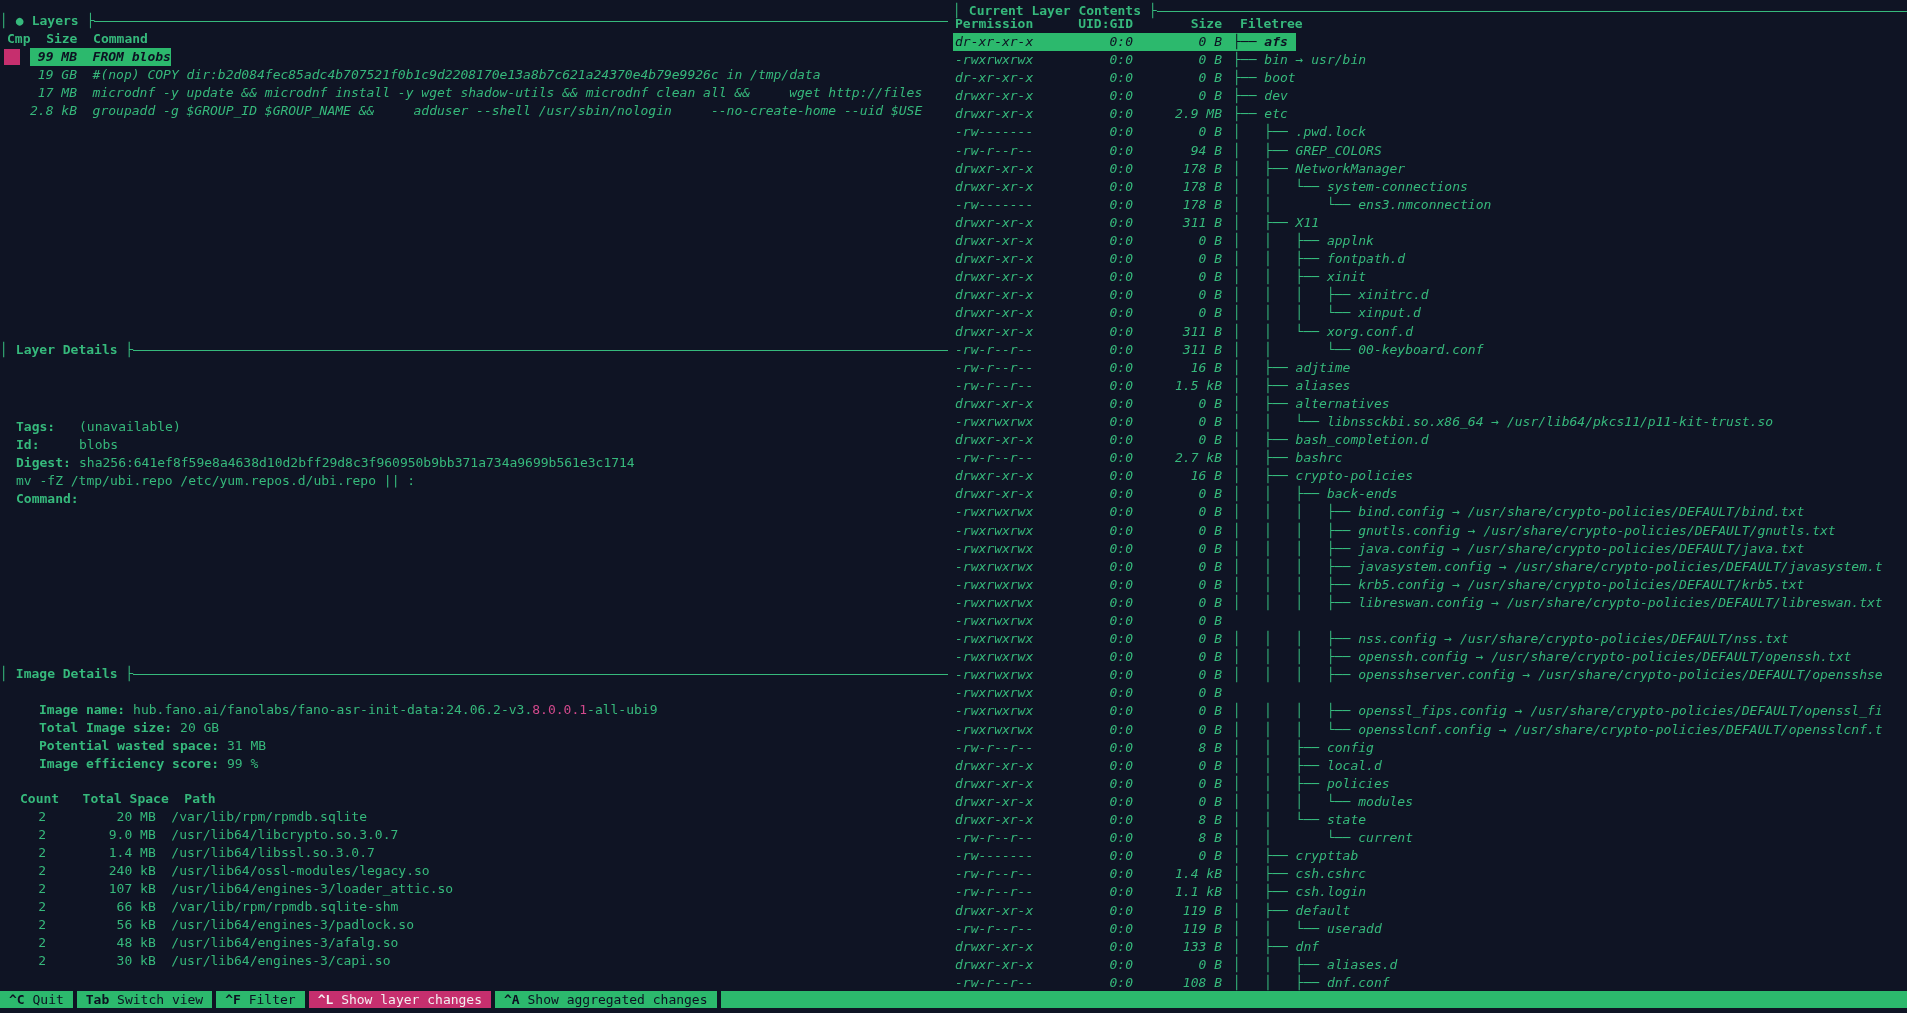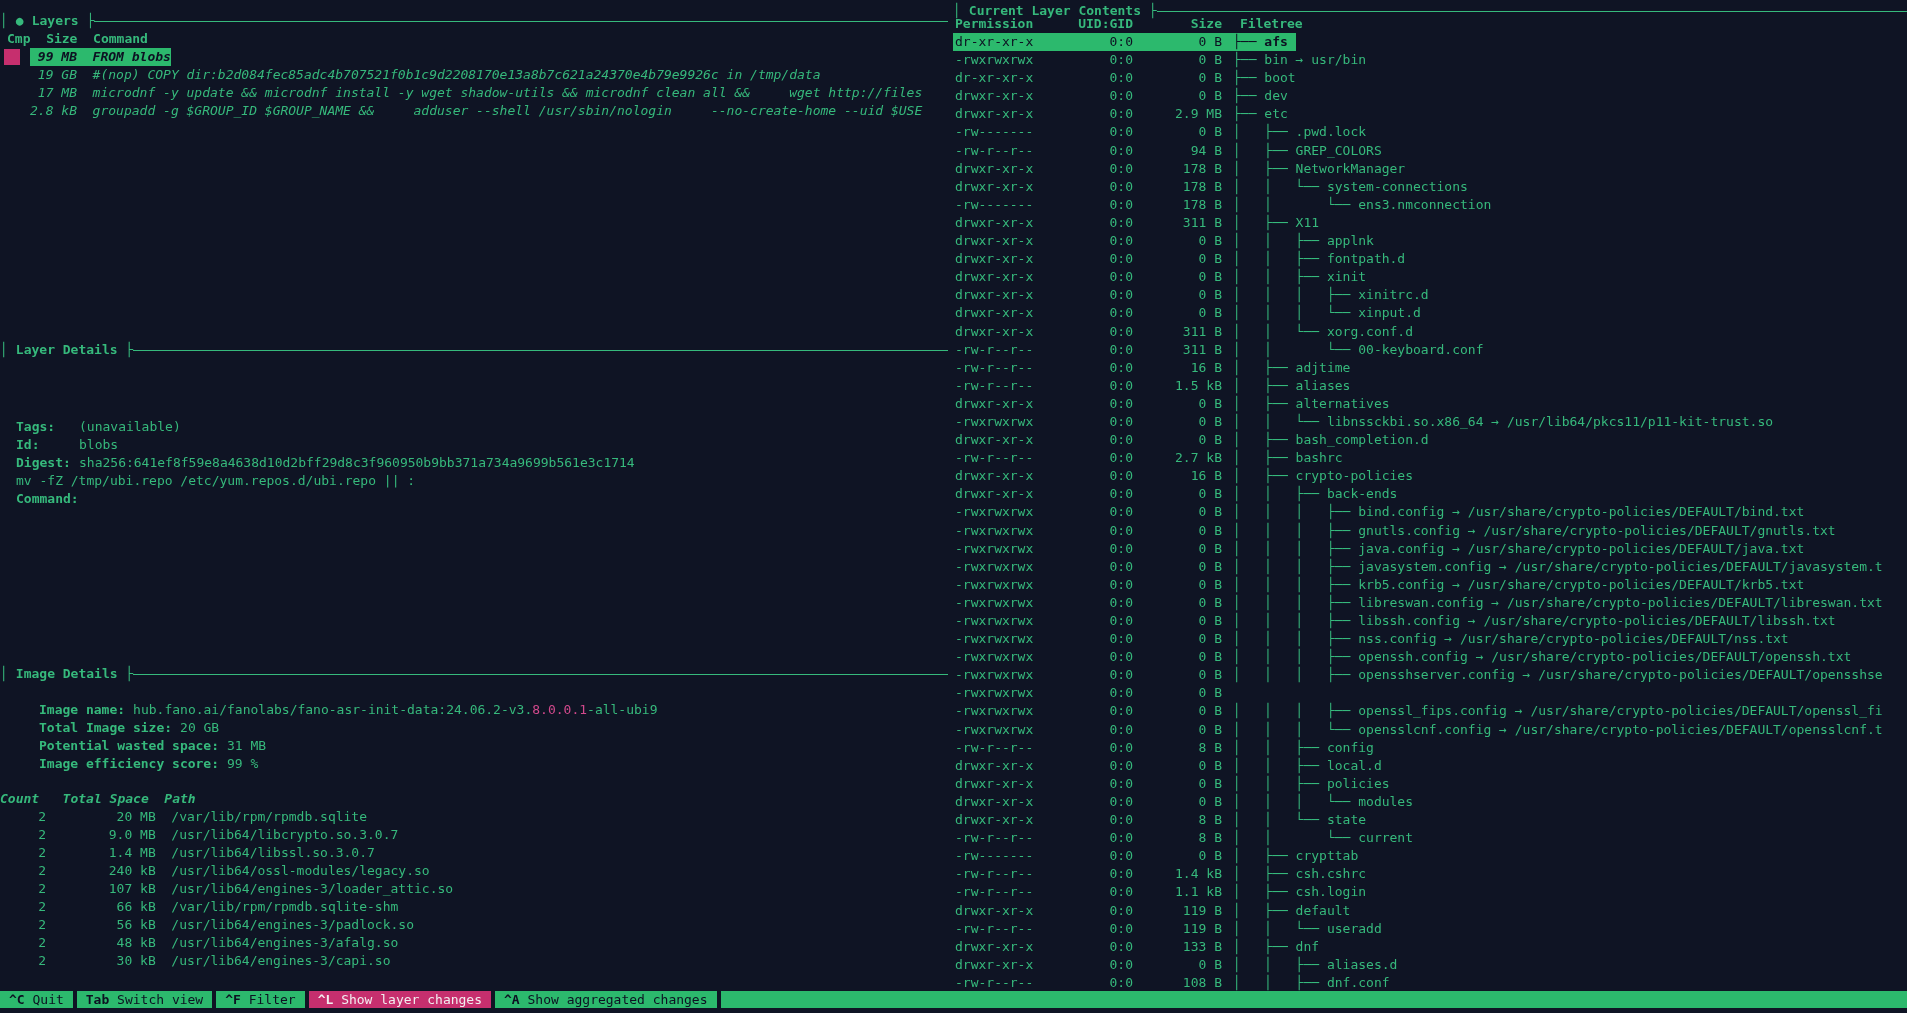--- a/index.html
+++ b/index.html
@@ -33,27 +33,27 @@
   .lrow .rowtext{position:absolute;left:30px;font-style:italic;}
   .lrow .rowtext.hl{background:var(--hl);color:var(--dark);font-weight:bold;}
   .cmpblock{position:absolute;left:4px;top:1px;width:16px;height:16px;}
   .dline{position:relative;height:18px;line-height:18px;white-space:pre;}
   .dlabel{display:inline-block;min-width:63px;font-weight:bold;white-space:pre;}
   .ilabel{font-weight:bold;}
   .ival{margin-left:8px;}
   .pink{color:var(--pink);}
   #ld-lines{position:absolute;left:16px;top:377px;width:941px;margin-top:41px;}
   #id-lines{position:absolute;left:7px;top:701px;width:941px;margin-left:32px;}
-  #dup-head{position:absolute;left:0;top:790px;font-weight:bold;white-space:pre;font-style:italic;}
+  #dup-head{position:absolute;left:20px;top:790px;font-weight:bold;white-space:pre;}
   #dup-rows{position:absolute;left:7px;top:808px;width:941px;}
   
   #contents-panel{position:absolute;left:953px;top:0;width:954px;height:1013px;overflow:hidden;}
   .fcolhead{position:absolute;top:15px;left:0;width:954px;height:18px;font-weight:bold;}
   .fcolhead span{position:absolute;white-space:pre;}
-  #file-rows{position:absolute;top:33px;left:0;width:954px;}
+  #file-rows{position:absolute;top:33px;left:0;width:954px;font-style:italic;}
   .frow{position:relative;height:18.1px;line-height:18.1px;}
   .frow span{position:absolute;white-space:pre;top:0;}
   .fperm{left:2px;}
   .fuid{left:84px;width:96px;text-align:right;}
   .fsize{left:190px;width:79px;text-align:right;}
   .ftree{left:280px;}
   .frow.sel::before{content:"";position:absolute;left:0;top:0;width:343px;height:100%;background:var(--hl);}
   .frow.sel span{color:var(--dark);}
   .frow.sel .ftree{font-weight:bold;}
   
@@ -320,21 +320,20 @@
         <div class="frow">
           <span class="fperm">-rwxrwxrwx</span>
           <span class="fuid">0:0</span>
           <span class="fsize">0 B</span>
           <span class="ftree">│   │   │   ├── libreswan.config → /usr/share/crypto-policies/DEFAULT/libreswan.txt</span>
         </div>
         <div class="frow">
           <span class="fperm">-rwxrwxrwx</span>
           <span class="fuid">0:0</span>
           <span class="fsize">0 B</span>
-          <span class="ftree">│   │   │   ├── libssh.config → /usr/share/crypto-policies/DEFAULT/libssh.txt</span>
         </div>
         <div class="frow">
           <span class="fperm">-rwxrwxrwx</span>
           <span class="fuid">0:0</span>
           <span class="fsize">0 B</span>
           <span class="ftree">│   │   │   ├── nss.config → /usr/share/crypto-policies/DEFAULT/nss.txt</span>
         </div>
         <div class="frow">
           <span class="fperm">-rwxrwxrwx</span>
           <span class="fuid">0:0</span>

